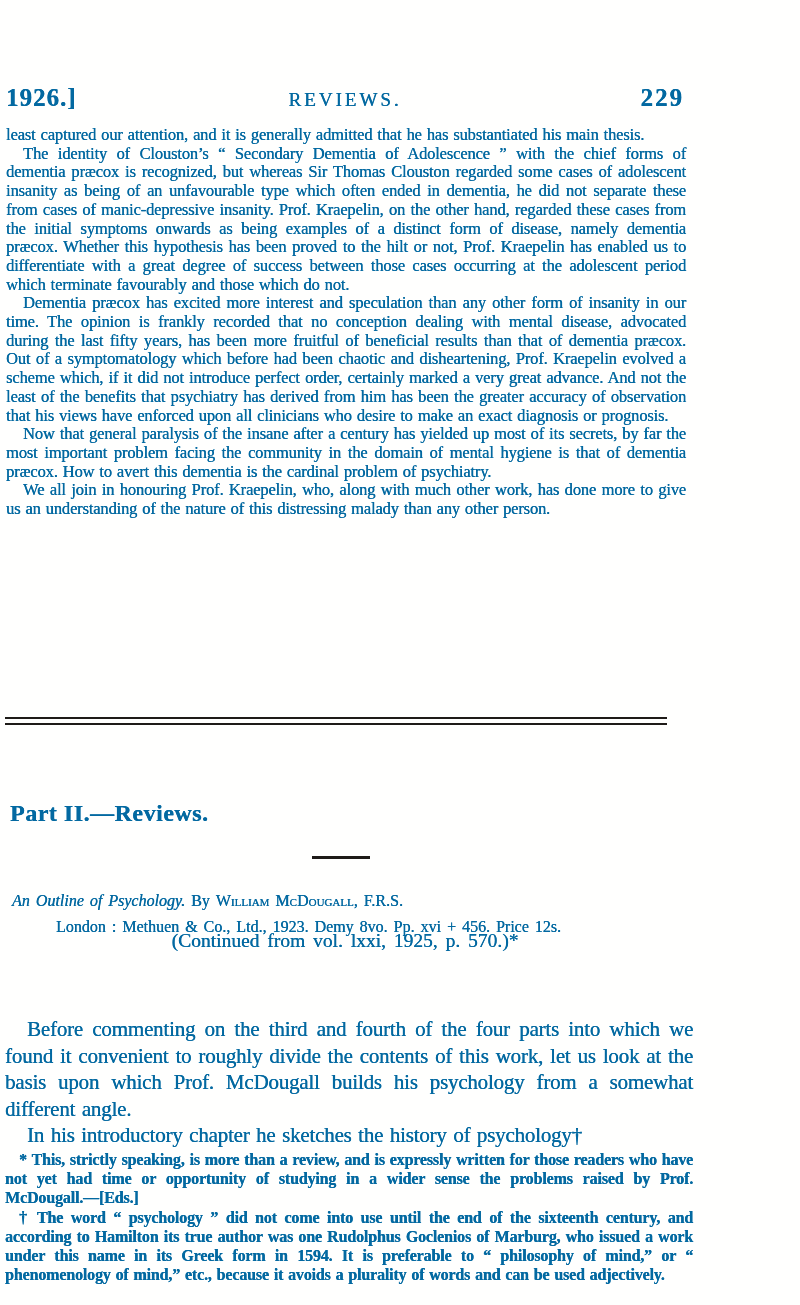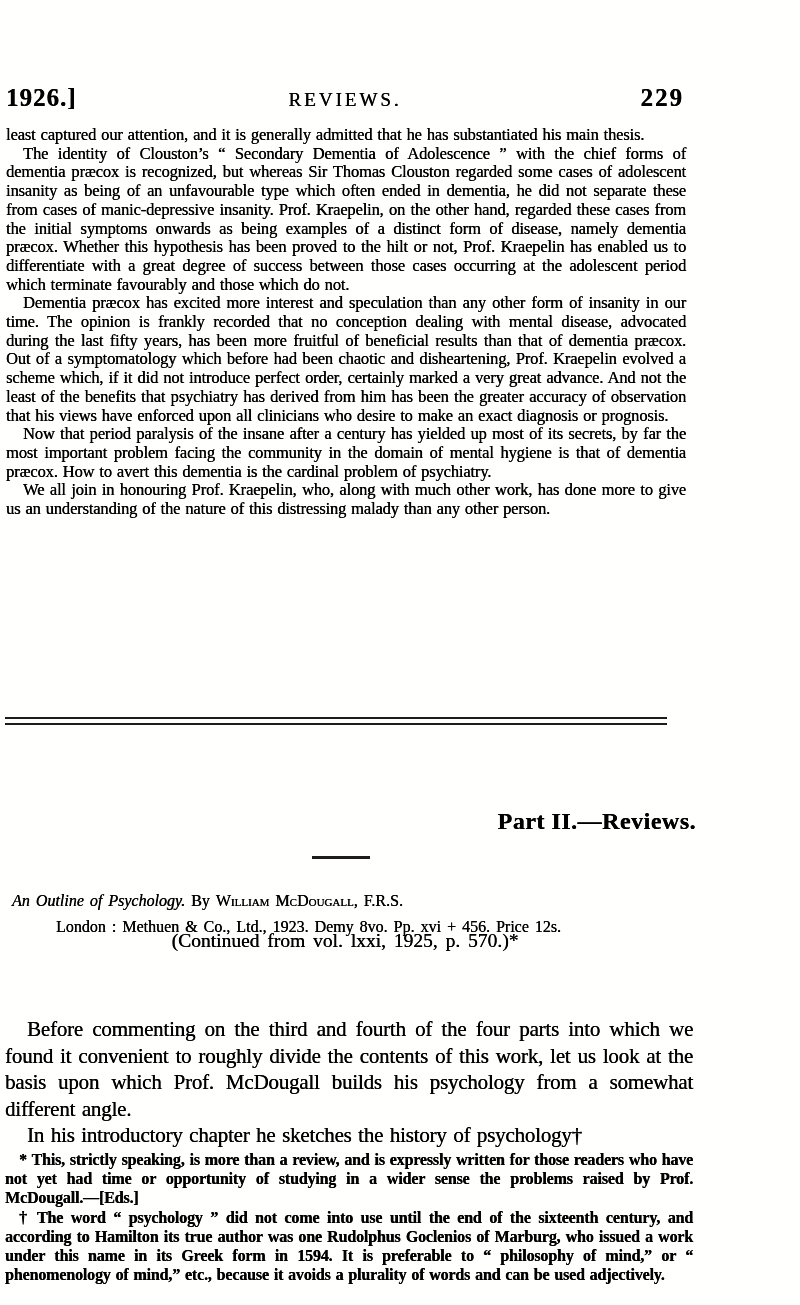--- a/index.html
+++ b/index.html
@@ -1,21 +1,21 @@
 <!DOCTYPE html>
 <html><head>
 <meta charset="utf-8">
 <style>
   html, body { margin: 0; padding: 0; background: #ffffff; }
   .page {
     position: relative;
     width: 800px;
     height: 1305px;
     background: #fffffe;
-    color: #000000;
+    color: #0369a1;
     font-family: "Liberation Serif", "DejaVu Serif", serif;
     overflow: hidden;
     text-shadow: 0.3px 0.2px 0 currentColor;
   }
 
   
   .running-head {
     position: absolute;
     top: 84px; left: 6px; width: 678px;
     display: flex; align-items: baseline;
@@ -40,21 +40,21 @@
     position: absolute;
     top: 717px; left: 5px; width: 662px; height: 8px;
     border-top: 2px solid #1e1b18;
     border-bottom: 2px solid #1e1b18;
     box-sizing: border-box;
   }
 
   .part-heading {
     position: absolute;
     top: 796px; left: 6px; width: 678px;
-    margin: 12px; text-align: right;
+    margin: 4px; text-align: left;
     font-size: 24px; font-weight: bold; letter-spacing: 0.5px;
   }
 
   .short-rule {
     position: absolute;
     top: 856px; left: 312px; width: 58px; height: 3px;
     background: #1e1b18;
   }
 
   
@@ -104,21 +104,21 @@
   <div class="running-head">
     <span class="rh-year">1926.]</span>
     <span class="rh-title">REVIEWS.</span>
     <span class="rh-page">229</span>
   </div>
 
   <section class="sec1">
     <p class="noindent">least captured our attention, and it is generally admitted that he has substantiated his main thesis.</p>
     <p>The identity of Clouston’s “ Secondary Dementia of Adolescence ” with the chief forms of dementia præcox is recognized, but whereas Sir Thomas Clouston regarded some cases of adolescent insanity as being of an unfavourable type which often ended in dementia, he did not separate these from cases of manic-depressive insanity. Prof. Kraepelin, on the other hand, regarded these cases from the initial symptoms onwards as being examples of a distinct form of disease, namely dementia præcox. Whether this hypothesis has been proved to the hilt or not, Prof. Kraepelin has enabled us to differentiate with a great degree of success between those cases occurring at the adolescent period which terminate favourably and those which do not.</p>
     <p>Dementia præcox has excited more interest and speculation than any other form of insanity in our time. The opinion is frankly recorded that no conception dealing with mental disease, advocated during the last fifty years, has been more fruitful of beneficial results than that of dementia præcox. Out of a symptomatology which before had been chaotic and disheartening, Prof. Kraepelin evolved a scheme which, if it did not introduce perfect order, certainly marked a very great advance. And not the least of the benefits that psychiatry has derived from him has been the greater accuracy of observation that his views have enforced upon all clinicians who desire to make an exact diagnosis or prognosis.</p>
-    <p>Now that period paralysis of the insane after a century has yielded up most of its secrets, by far the most important problem facing the community in the domain of mental hygiene is that of dementia præcox. How to avert this dementia is the cardinal problem of psychiatry.</p>
+    <p>Now that general paralysis of the insane after a century has yielded up most of its secrets, by far the most important problem facing the community in the domain of mental hygiene is that of dementia præcox. How to avert this dementia is the cardinal problem of psychiatry.</p>
     <p>We all join in honouring Prof. Kraepelin, who, along with much other work, has done more to give us an understanding of the nature of this distressing malady than any other person.</p>
   </section>
 
   <div class="double-rule"></div>
 
   <h1 class="part-heading">Part II.—Reviews.</h1>
 
   <div class="short-rule"></div>
 
   <p class="citation"><span class="cite-title">An Outline of Psychology.</span><span> By </span><span class="smallcaps">William McDougall</span><span>, F.R.S.</span><br><span>London : Methuen &amp; Co., Ltd., 1923. Demy 8vo. Pp. xvi + 456. Price 12s.</span></p>

